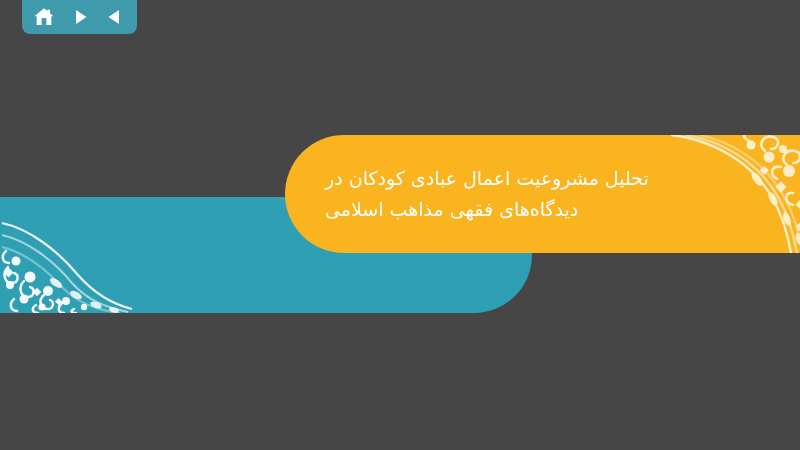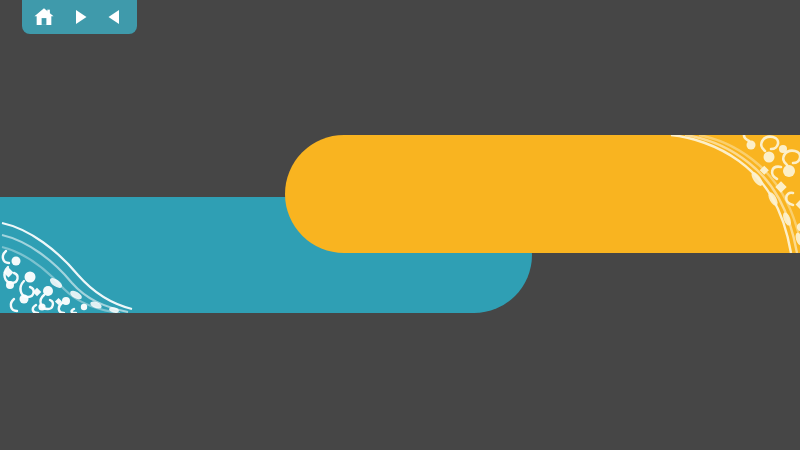--- a/index.html
+++ b/index.html
@@ -217,15 +217,19 @@
         <g fill="#fdf3d2" opacity="0.9">
           <ellipse cx="92" cy="44" rx="8" ry="3.6" transform="rotate(55 92 44)"></ellipse>
           <ellipse cx="108" cy="64" rx="7.5" ry="3.4" transform="rotate(62 108 64)"></ellipse>
           <ellipse cx="122" cy="84" rx="7" ry="3.2" transform="rotate(68 122 84)"></ellipse>
           <ellipse cx="134" cy="104" rx="6.5" ry="3" transform="rotate(74 134 104)"></ellipse>
           <ellipse cx="170" cy="86" rx="6" ry="2.8" transform="rotate(30 170 86)"></ellipse>
         </g>
       </svg>
     </span>
 
+    <div id="title-block">
+      <div class="title-line">تحلیل مشروعیت اعمال عبادی کودکان در</div>
+      <div class="title-line">دیدگاه‌های فقهی مذاهب اسلامی</div>
+    </div>
   </div>
 
 </div>
 
 </body></html>

